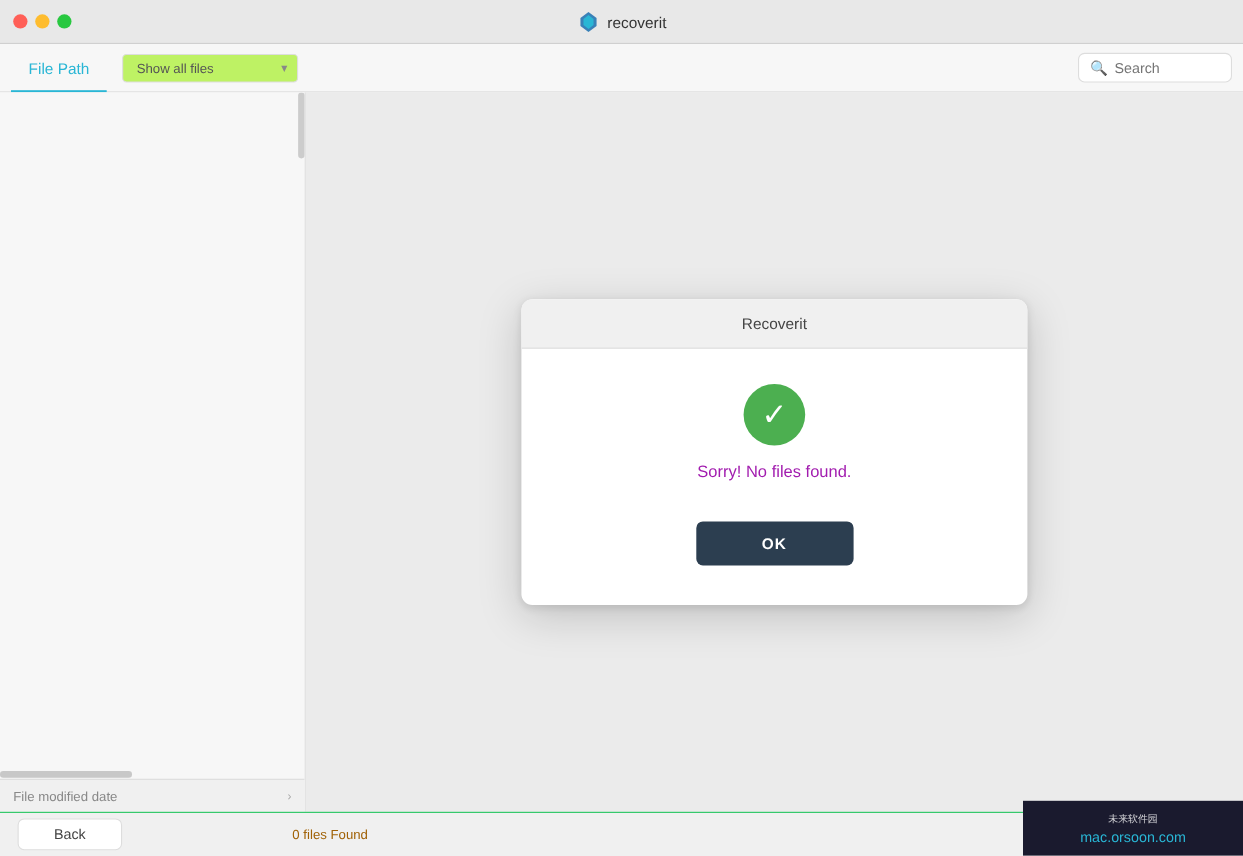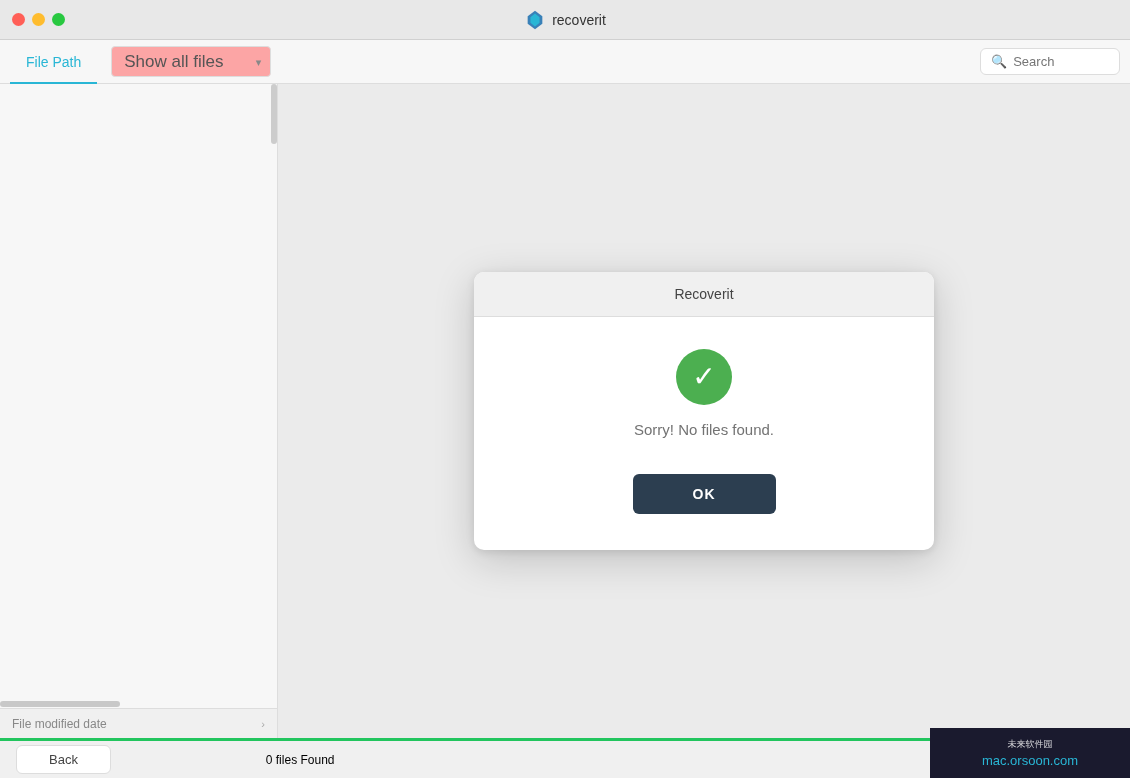--- a/index.html
+++ b/index.html
@@ -87,25 +87,25 @@
       right: 0;
       height: 2px;
       background: #29b6d5;
     }
     .filter-select-wrapper {
       margin-left: 14px;
       position: relative;
     }
     .filter-select {
       appearance: none;
-      background: #fca5a5;
+      background: #bef264;
       border: 1px solid #ddd;
       border-radius: 4px;
       padding: 5px 30px 5px 12px;
-      font-size: 17px;
+      font-size: 12px;
       color: #555;
       cursor: pointer;
       outline: none;
       width: 160px;
     }
     .select-arrow {
       position: absolute;
       right: 10px;
       top: 50%;
       transform: translateY(-50%);
@@ -267,61 +267,61 @@
       align-items: center;
       justify-content: center;
     }
     .check-mark {
       color: white;
       font-size: 28px;
       line-height: 1;
     }
     .dialog-message {
       font-size: 15px;
-      color: #737373;
+      color: #a21caf;
       text-align: center;
     }
     .dialog-ok-btn {
       margin-top: 20px;
       background: #2c3e50;
       color: white;
       border: none;
       border-radius: 6px;
       padding: 12px 60px;
       font-size: 14px;
       font-weight: 600;
       cursor: pointer;
       letter-spacing: 1px;
     }
 
     
     .bottom-bar {
       width: 100%;
       height: 40px;
       background: #f0f0f0;
-      border-top: 3px solid #22c55e;
+      border-top: 1px solid #22c55e;
       display: flex;
       align-items: center;
       padding: 0 16px;
       position: absolute;
       bottom: 0;
       margin-top: 36px;
     }
     .back-btn {
       background: #fff;
       border: 1px solid #ddd;
       border-radius: 6px;
       padding: 6px 32px;
       font-size: 13px;
       color: #444;
       cursor: pointer;
     }
     .files-found-text {
       font-size: 12px;
-      color: #000000;
+      color: #a16207;
       margin-left: auto;
       margin-right: auto;
       transform: translateX(-140px);
     }
     .view-toggle {
       display: flex;
       gap: 6px;
       margin-left: auto;
       align-items: center;
     }

